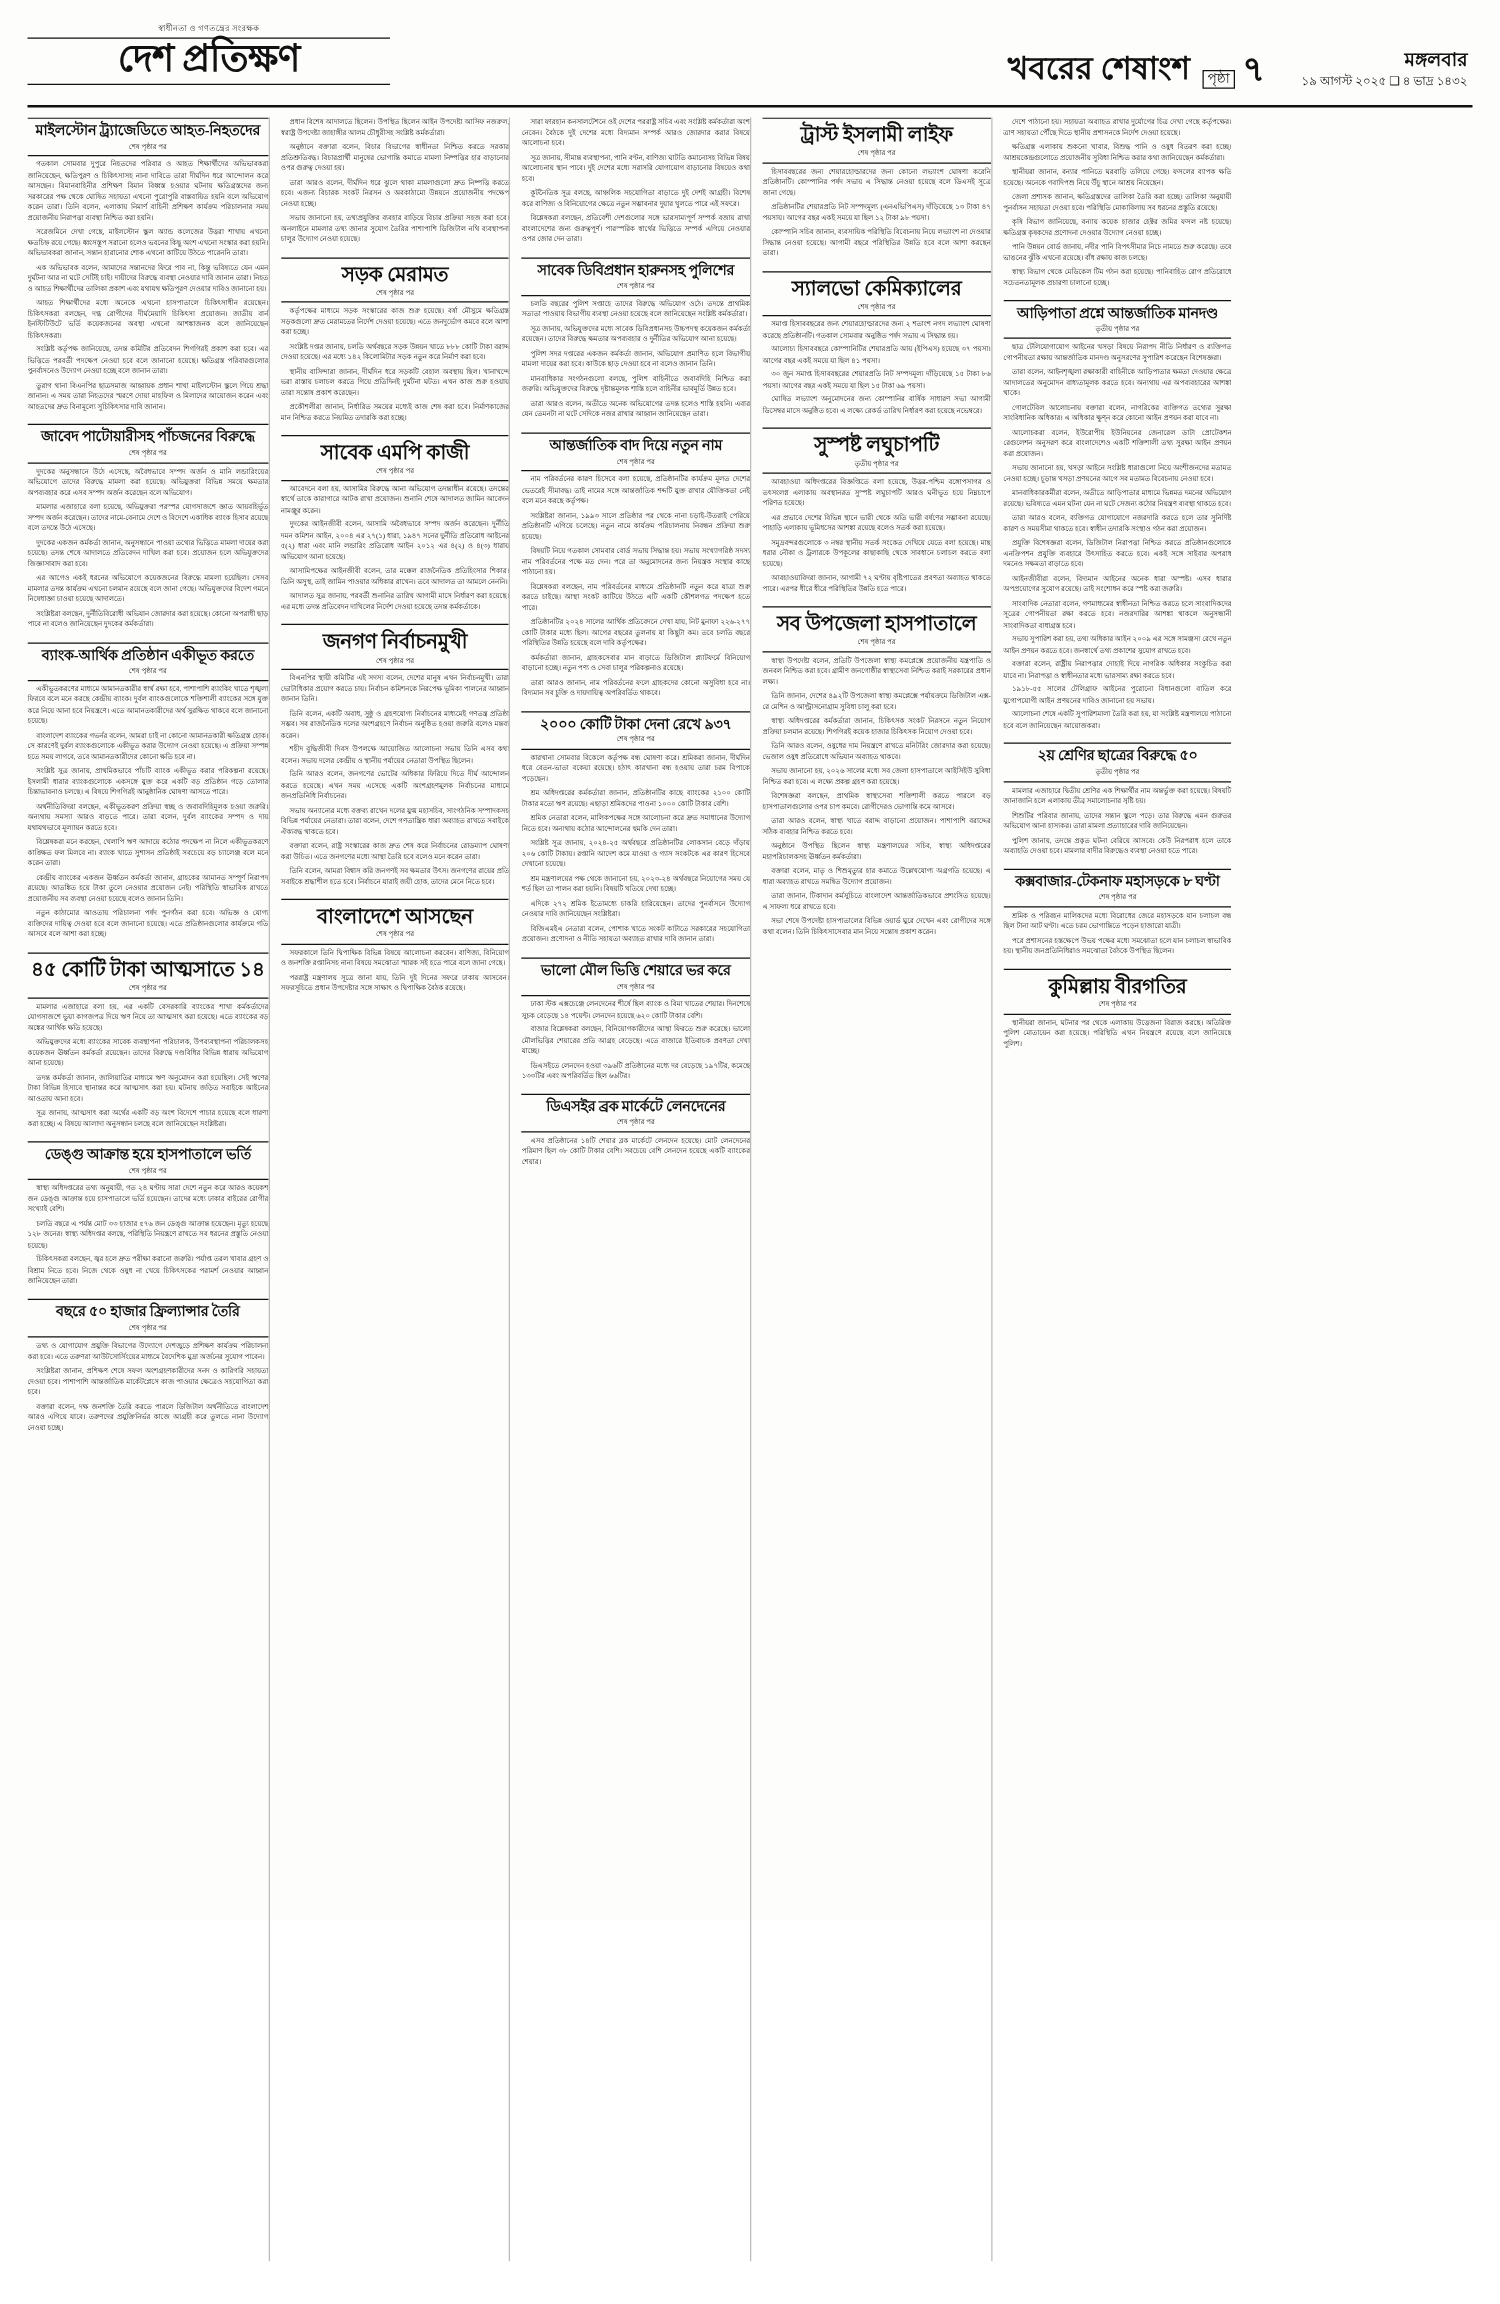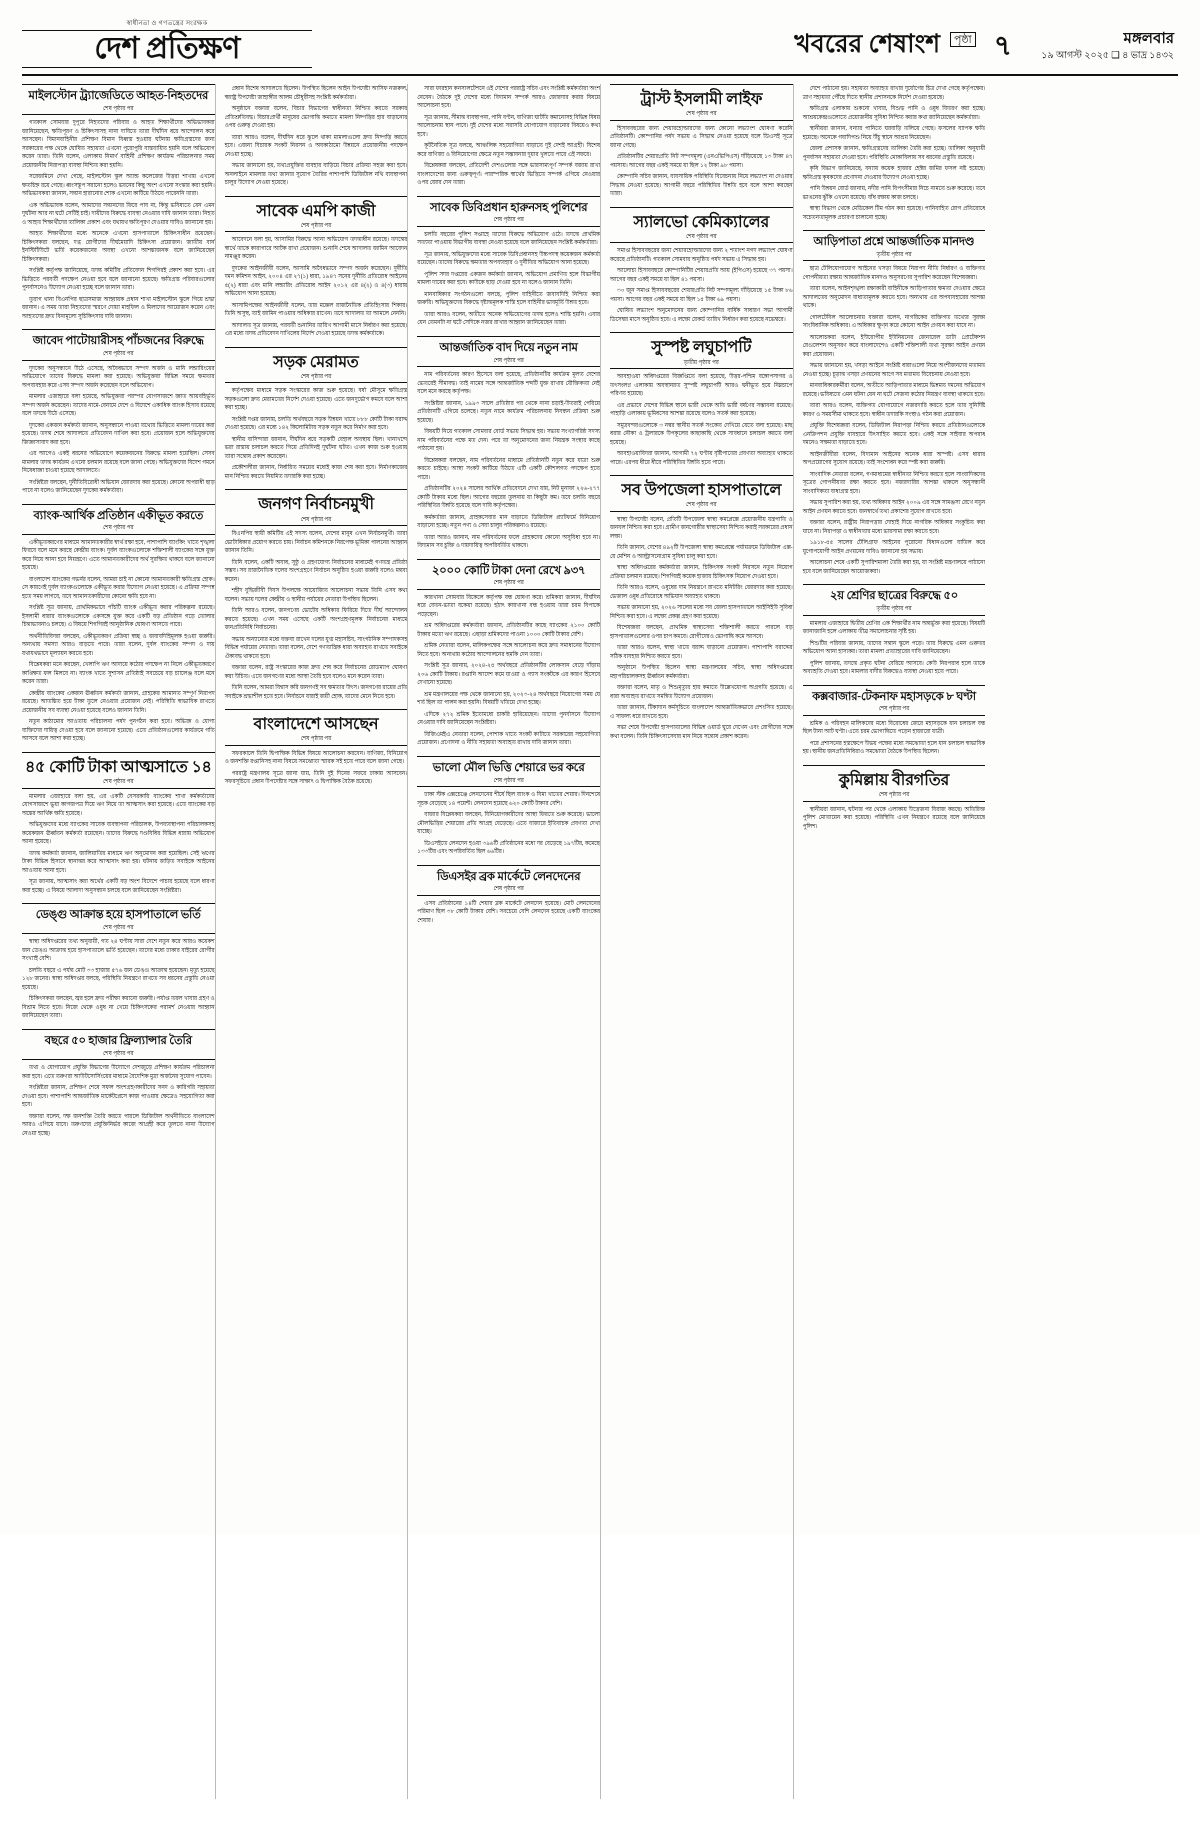--- a/index.html
+++ b/index.html
@@ -47,31 +47,31 @@
     border-top: 1px solid #111;
     border-bottom: 1px solid #111;
     padding: 2px 0 4px 0;
     text-align: center;
   }
   .masthead-right {
     display: flex;
     align-items: center;
     gap: 10px;
     padding-right: 4px;
-    margin-top: 6px;
+    margin-top: 17px;
   }
   .section-title {
     font-size: 25px;
     font-weight: bold;
     letter-spacing: 0px;
   }
   .pg-badge {
     display: flex;
-    align-items: flex-start;
-    gap: 16px;
+    align-items: flex-end;
+    gap: 4px;
   }
   .pg-word {
     font-size: 11px;
     border: 1px solid #111;
     padding: 1px 3px;
     line-height: 1;
   }
   .pg-num {
     font-size: 28px;
     font-weight: bold;
@@ -216,37 +216,37 @@
       <div class="col">
         <div class="art">
           <div class="body">
             <p>প্রধান বিশেষ আদালতে ছিলেন। উপস্থিত ছিলেন আইন উপদেষ্টা আসিফ নজরুল, স্বরাষ্ট্র উপদেষ্টা জাহাঙ্গীর আলম চৌধুরীসহ সংশ্লিষ্ট কর্মকর্তারা।</p>
             <p>অনুষ্ঠানে বক্তারা বলেন, বিচার বিভাগের স্বাধীনতা নিশ্চিত করতে সরকার প্রতিশ্রুতিবদ্ধ। বিচারপ্রার্থী মানুষের ভোগান্তি কমাতে মামলা নিষ্পত্তির হার বাড়ানোর ওপর গুরুত্ব দেওয়া হয়।</p>
             <p>তারা আরও বলেন, দীর্ঘদিন ধরে ঝুলে থাকা মামলাগুলো দ্রুত নিষ্পত্তি করতে হবে। এজন্য বিচারক সংকট নিরসন ও অবকাঠামো উন্নয়নে প্রয়োজনীয় পদক্ষেপ নেওয়া হচ্ছে।</p>
             <p>সভায় জানানো হয়, তথ্যপ্রযুক্তির ব্যবহার বাড়িয়ে বিচার প্রক্রিয়া সহজ করা হবে। অনলাইনে মামলার তথ্য জানার সুযোগ তৈরির পাশাপাশি ডিজিটাল নথি ব্যবস্থাপনা চালুর উদ্যোগ নেওয়া হয়েছে।</p>
           </div>
         </div>
         <div class="art rule-top">
+          <h2 class="art-head">সড়ক মেরামত</h2>
+          <div class="kicker">শেষ পৃষ্ঠার পর</div>
+          <div class="body">
+            <p>কর্তৃপক্ষের মাধ্যমে সড়ক সংস্কারের কাজ শুরু হয়েছে। বর্ষা মৌসুমে ক্ষতিগ্রস্ত সড়কগুলো দ্রুত মেরামতের নির্দেশ দেওয়া হয়েছে। এতে জনদুর্ভোগ কমবে বলে আশা করা হচ্ছে।</p>
+            <p>সংশ্লিষ্ট দপ্তর জানায়, চলতি অর্থবছরে সড়ক উন্নয়ন খাতে ৮৮৮ কোটি টাকা বরাদ্দ দেওয়া হয়েছে। এর মধ্যে ১৪২ কিলোমিটার সড়ক নতুন করে নির্মাণ করা হবে।</p>
+            <p>স্থানীয় বাসিন্দারা জানান, দীর্ঘদিন ধরে সড়কটি বেহাল অবস্থায় ছিল। খানাখন্দে ভরা রাস্তায় চলাচল করতে গিয়ে প্রতিদিনই দুর্ঘটনা ঘটত। এখন কাজ শুরু হওয়ায় তারা সন্তোষ প্রকাশ করেছেন।</p>
+            <p>প্রকৌশলীরা জানান, নির্ধারিত সময়ের মধ্যেই কাজ শেষ করা হবে। নির্মাণকাজের মান নিশ্চিত করতে নিয়মিত তদারকি করা হচ্ছে।</p>
+          </div>
+        </div>
+        <div class="art rule-top">
           <h2 class="art-head">সাবেক এমপি কাজী</h2>
           <div class="kicker">শেষ পৃষ্ঠার পর</div>
           <div class="body">
             <p>আবেদনে বলা হয়, আসামির বিরুদ্ধে আনা অভিযোগ তদন্তাধীন রয়েছে। তদন্তের স্বার্থে তাকে কারাগারে আটক রাখা প্রয়োজন। শুনানি শেষে আদালত জামিন আবেদন নামঞ্জুর করেন।</p>
             <p>দুদকের আইনজীবী বলেন, আসামি অবৈধভাবে সম্পদ অর্জন করেছেন। দুর্নীতি দমন কমিশন আইন, ২০০৪ এর ২৭(১) ধারা, ১৯৪৭ সনের দুর্নীতি প্রতিরোধ আইনের ৫(২) ধারা এবং মানি লন্ডারিং প্রতিরোধ আইন ২০১২ এর ৪(২) ও ৪(৩) ধারায় অভিযোগ আনা হয়েছে।</p>
             <p>আসামিপক্ষের আইনজীবী বলেন, তার মক্কেল রাজনৈতিক প্রতিহিংসার শিকার। তিনি অসুস্থ, তাই জামিন পাওয়ার অধিকার রাখেন। তবে আদালত তা আমলে নেননি।</p>
             <p>আদালত সূত্র জানায়, পরবর্তী শুনানির তারিখ আগামী মাসে নির্ধারণ করা হয়েছে। এর মধ্যে তদন্ত প্রতিবেদন দাখিলের নির্দেশ দেওয়া হয়েছে তদন্ত কর্মকর্তাকে।</p>
-          </div>
-        </div>
-        <div class="art rule-top">
-          <h2 class="art-head">সড়ক মেরামত</h2>
-          <div class="kicker">শেষ পৃষ্ঠার পর</div>
-          <div class="body">
-            <p>কর্তৃপক্ষের মাধ্যমে সড়ক সংস্কারের কাজ শুরু হয়েছে। বর্ষা মৌসুমে ক্ষতিগ্রস্ত সড়কগুলো দ্রুত মেরামতের নির্দেশ দেওয়া হয়েছে। এতে জনদুর্ভোগ কমবে বলে আশা করা হচ্ছে।</p>
-            <p>সংশ্লিষ্ট দপ্তর জানায়, চলতি অর্থবছরে সড়ক উন্নয়ন খাতে ৮৮৮ কোটি টাকা বরাদ্দ দেওয়া হয়েছে। এর মধ্যে ১৪২ কিলোমিটার সড়ক নতুন করে নির্মাণ করা হবে।</p>
-            <p>স্থানীয় বাসিন্দারা জানান, দীর্ঘদিন ধরে সড়কটি বেহাল অবস্থায় ছিল। খানাখন্দে ভরা রাস্তায় চলাচল করতে গিয়ে প্রতিদিনই দুর্ঘটনা ঘটত। এখন কাজ শুরু হওয়ায় তারা সন্তোষ প্রকাশ করেছেন।</p>
-            <p>প্রকৌশলীরা জানান, নির্ধারিত সময়ের মধ্যেই কাজ শেষ করা হবে। নির্মাণকাজের মান নিশ্চিত করতে নিয়মিত তদারকি করা হচ্ছে।</p>
           </div>
         </div>
         <div class="art rule-top">
           <h2 class="art-head">জনগণ নির্বাচনমুখী</h2>
           <div class="kicker">শেষ পৃষ্ঠার পর</div>
           <div class="body">
             <p>বিএনপির স্থায়ী কমিটির এই সদস্য বলেন, দেশের মানুষ এখন নির্বাচনমুখী। তারা ভোটাধিকার প্রয়োগ করতে চায়। নির্বাচন কমিশনকে নিরপেক্ষ ভূমিকা পালনের আহ্বান জানান তিনি।</p>
             <p>তিনি বলেন, একটি অবাধ, সুষ্ঠু ও গ্রহণযোগ্য নির্বাচনের মাধ্যমেই গণতন্ত্র প্রতিষ্ঠা সম্ভব। সব রাজনৈতিক দলের অংশগ্রহণে নির্বাচন অনুষ্ঠিত হওয়া জরুরি বলেও মন্তব্য করেন।</p>
             <p>শহীদ বুদ্ধিজীবী দিবস উপলক্ষে আয়োজিত আলোচনা সভায় তিনি এসব কথা বলেন। সভায় দলের কেন্দ্রীয় ও স্থানীয় পর্যায়ের নেতারা উপস্থিত ছিলেন।</p>
             <p>তিনি আরও বলেন, জনগণের ভোটের অধিকার ফিরিয়ে দিতে দীর্ঘ আন্দোলন করতে হয়েছে। এখন সময় এসেছে একটি অংশগ্রহণমূলক নির্বাচনের মাধ্যমে জনপ্রতিনিধি নির্বাচনের।</p>

